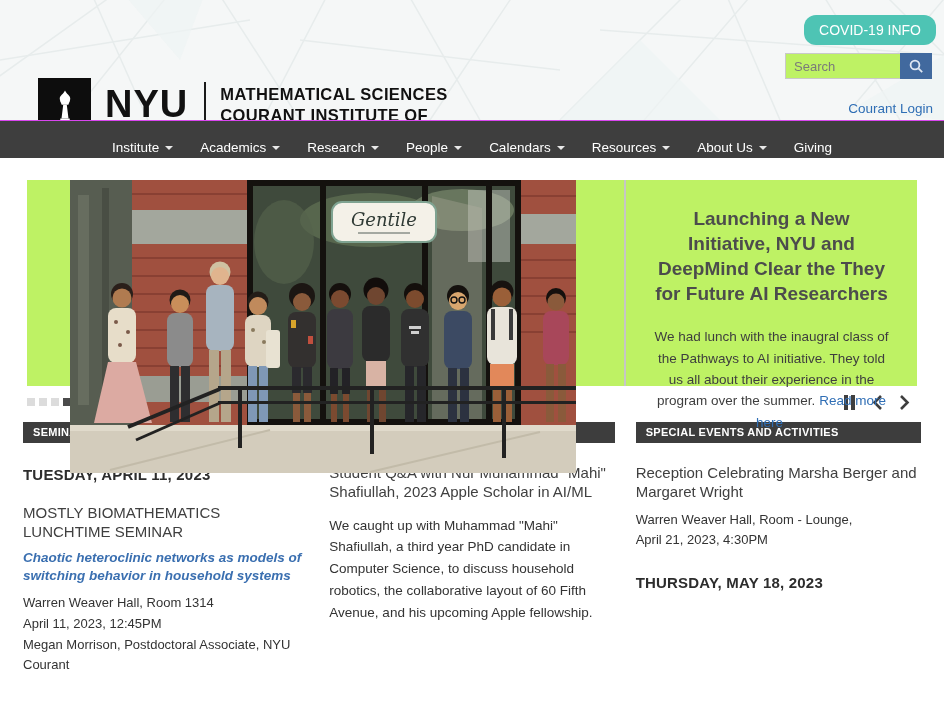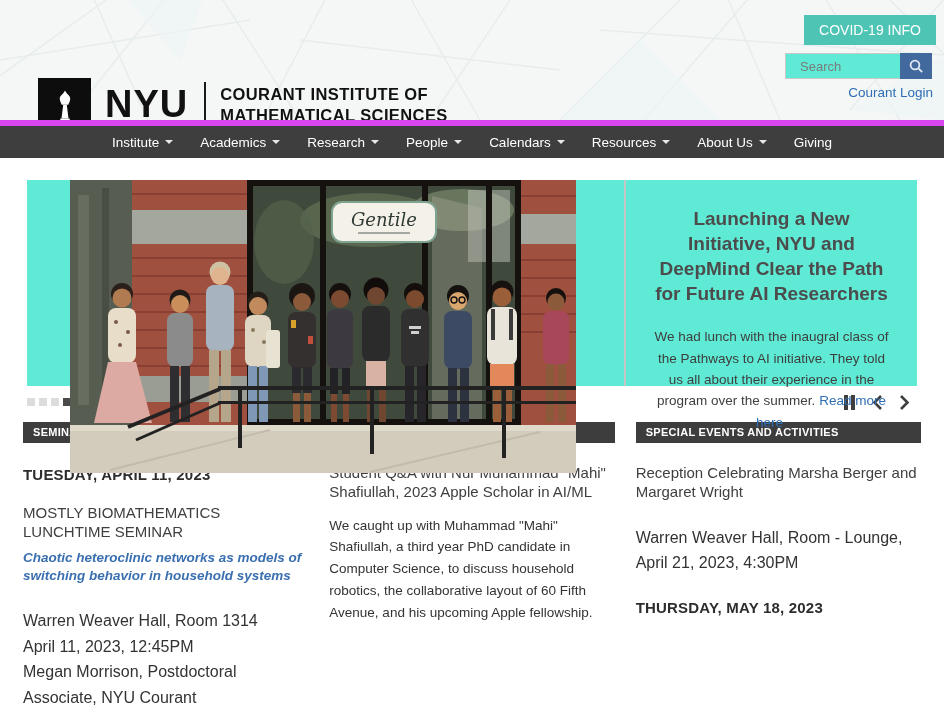--- a/index.html
+++ b/index.html
@@ -1,47 +1,47 @@
 <!DOCTYPE html>
 <html><head>
 <meta charset="utf-8">
 <style>
   * { margin:0; padding:0; box-sizing:border-box; }
   html,body { width:944px; height:720px; overflow:hidden; background:#fff;
               font-family:"Liberation Sans", sans-serif; }
-  a { text-decoration:none; }
+  a { text-decoration:none;margin-top:16px; }
 
   
   .site-header { position:relative; height:120px; background:#f5f7f7; overflow:hidden; }
   .header-pattern { position:absolute; inset:0; }
   .logo-row { position:absolute; left:38px; top:30px; display:flex; align-items:center;margin-top:48px; }
   .logo-mark { width:53px; height:53px; background:#0d0d0d; display:flex; align-items:center; justify-content:center; }
   .logo-nyu { font-size:38px; font-weight:bold; color:#111; letter-spacing:1px; margin-left:14px; }
   .logo-divider { width:2px; height:46px; background:#1a1a1a; margin:0 14px 0 16px; }
   .logo-text { font-size:16.5px; font-weight:bold; color:#111; line-height:1.22; letter-spacing:.4px; }
   .covid-btn { position:absolute; top:15px; right:8px; background:#4ec4b4; color:#fff;
-               font-size:14px; font-weight:500; padding:7px 15px; border:none; border-radius:0;
+               font-size:14px; font-weight:500; padding:7px 15px; border:none; border-radius:12px;
                font-family:"Liberation Sans", sans-serif; cursor:pointer; }
   .search-row { position:absolute; top:53px; right:12px; display:flex; }
-  .search-input { width:115px; height:26px; border:1px solid #c9c9c9; border-right:none; padding:0 14px;
-                  font-size:13px; color:#555; background:#5eead4; font-family:"Liberation Sans", sans-serif; }
+  .search-input { width:115px; height:26px; border:1px solid #c9c9c9; border-right:none; padding:0 8px;
+                  font-size:13px; color:#555; background:#bef264; font-family:"Liberation Sans", sans-serif; }
   .search-input::placeholder { color:#7a7a7a; }
   .search-btn { width:32px; height:26px; background:#41699e; border:none; display:flex;
                 align-items:center; justify-content:center; cursor:pointer; }
   .login-link { position:absolute; top:85px; right:11px; font-size:13.5px; color:#2f6eb5; }
 
   
-  .nav { height:38px; background:#3e3e3e; border-top:6px solid #d946ef; display:flex;
+  .nav { height:38px; background:#3e3e3e; border-top:1px solid #d946ef; display:flex;
          align-items:center; justify-content:center; gap:27px; }
   .nav a { color:#fff; font-size:13.5px; display:flex; align-items:center; gap:6px; }
   .caret { width:0; height:0; border-left:4px solid transparent; border-right:4px solid transparent;
            border-top:4px solid #e8e8e8; }
 
   
-  .carousel { position:relative; margin:22px 27px 0; height:206px; background:#5eead4; }
+  .carousel { position:relative; margin:22px 27px 0; height:206px; background:#bef264; }
   .photo { position:absolute; left:43px; top:0; width:506px; height:293px; }
   .photo svg { display:block; width:100%; height:100%; }
   .slide-divider { position:absolute; left:597px; top:0; width:2px; height:100%; background:#c6c6c6; }
   .caption { position:absolute; left:599px; top:0; right:0; height:100%; padding:26px 24px 0;
              text-align:center; }
   .caption h2 { font-size:19px; font-weight:bold; color:#4c4c4c; line-height:1.32; margin-bottom:20px; }
   .caption p { font-size:13.5px; color:#3e3e3e; line-height:1.58; }
   .caption a { color:#2f6eb5; }
 
   .carousel-bar { margin:6px 27px 0; display:flex; justify-content:space-between; align-items:center; height:20px; }
@@ -54,21 +54,21 @@
   .chev { cursor:pointer; display:flex; align-items:center; }
 
   
   .columns { margin:10px 23px 0; display:grid; grid-template-columns:1fr 1fr 1fr; gap:21px; }
   .col-header { background:#3d3d3d; color:#fff; font-weight:bold; font-size:11px;
                 padding:4px 10px 5px; letter-spacing:.3px; }
   .date-heading { margin-top:23px; font-size:15px; font-weight:bold; color:#2d2d2d; letter-spacing:.2px; }
   .blue-title { display:block; margin-top:21px; font-size:15px; font-weight:normal; color:#404040; line-height:1.25; }
   .blue-sub { display:block; margin-top:7px; font-size:13.5px; font-weight:bold; font-style:italic;
               color:#3a6fb0; line-height:1.35; }
-  .detail-lines { margin-top:23px; font-size:16px; color:#333; line-height:1.6; }
+  .detail-lines { margin-top:8px; font-size:13px; color:#333; line-height:1.6; }
   .body-text { margin-top:13px; font-size:13.5px; color:#333; line-height:1.62; }
 </style>
 </head>
 <body>
 
 <header class="site-header">
   <svg class="header-pattern" viewBox="0 0 944 120" preserveAspectRatio="none">
     <g stroke="#e7ecec" stroke-width="1.5" fill="none">
       <path d="M-20 90 L120 -10 M60 130 L180 -20 M150 125 L90 -10"></path>
       <path d="M210 -20 L300 120 M330 -10 L260 125 M400 -20 L480 120 M520 -15 L430 120"></path>
@@ -90,22 +90,22 @@
           <path d="M26 6c2.4 5.4 7.2 6.4 7.2 11.4a7.2 7.2 0 0 1-14.4 0C18.8 12.4 23.6 11.4 26 6z"></path>
           <path d="M19.5 21h13l-2 4.5h-9z"></path>
           <path d="M23.6 25.5h4.8l2.4 19h-9.6z"></path>
           <path d="M19.5 44.5h13v3h-13z"></path>
         </g>
       </svg>
     </div>
     <div class="logo-nyu">NYU</div>
     <div class="logo-divider"></div>
     <div class="logo-text">
+      <div>MATHEMATICAL SCIENCES</div>
       <div>COURANT INSTITUTE OF</div>
-      <div>MATHEMATICAL SCIENCES</div>
     </div>
   </div>
 
   <button class="covid-btn">COVID-19 INFO</button>
 
   <div class="search-row">
     <input class="search-input" type="text" placeholder="Search" style="">
     <button class="search-btn">
       <svg width="17" height="17" viewBox="0 0 17 17">
         <circle cx="7" cy="7" r="4.4" stroke="#dfe7f2" stroke-width="1.8" fill="none"></circle>
@@ -300,21 +300,21 @@
         <rect x="168" y="206" width="4" height="62"></rect>
         <rect x="300" y="206" width="4" height="68"></rect>
         <rect x="432" y="206" width="4" height="72"></rect>
       </g>
       <line x1="150" y1="209" x2="58" y2="247" stroke="#222" stroke-width="4"></line>
       <line x1="150" y1="223" x2="66" y2="260" stroke="#222" stroke-width="3"></line>
     </svg>
   </div>
   <div class="slide-divider"></div>
   <div class="caption">
-    <h2>Launching a New Initiative, NYU and DeepMind Clear the Path for Future AI Researchers</h2>
+    <h2>Launching a New Initiative, NYU and DeepMind Clear the They for Future AI Researchers</h2>
     <p><span>We had lunch with the inaugral class of the Pathways to AI initiative. They told us all about their experience in the program over the summer.</span>
       <a href="#">Read more here</a><span>.</span></p>
   </div>
 </section>
 
 <div class="carousel-bar">
   <div class="dots">
       <span class="dot"></span>
       <span class="dot"></span>
       <span class="dot"></span>

